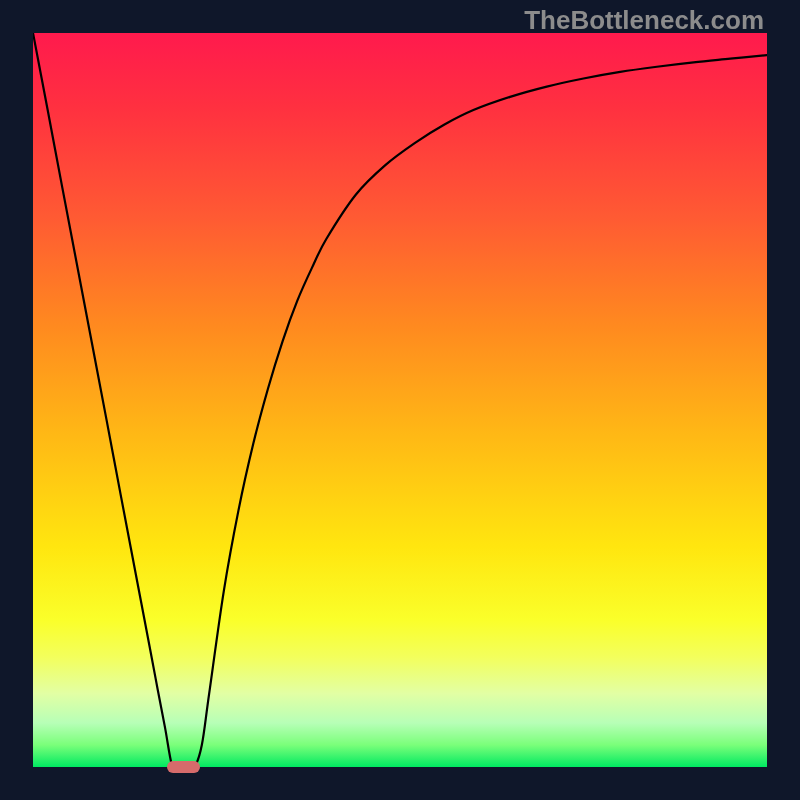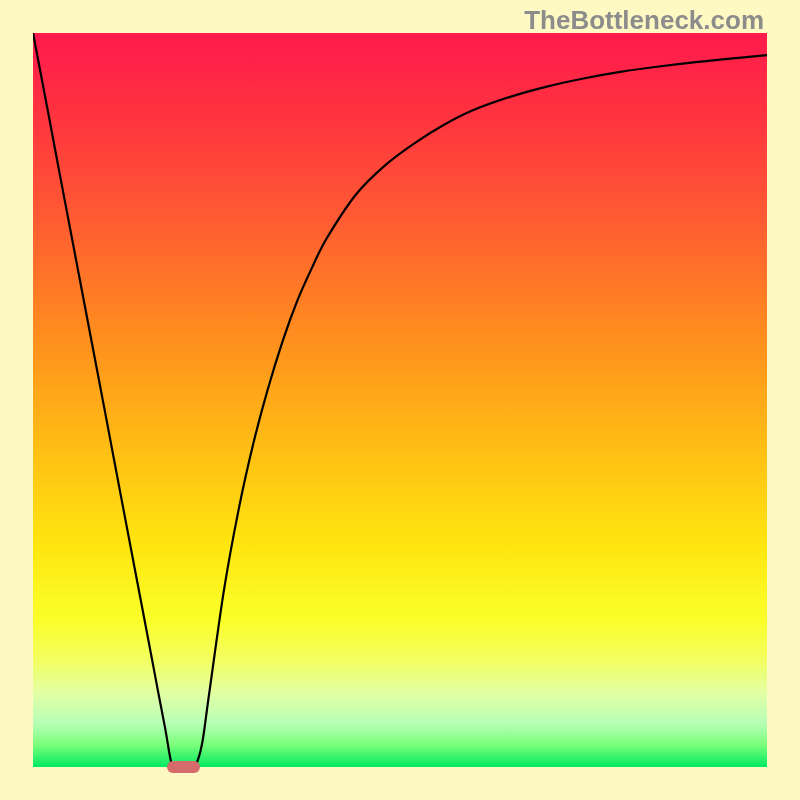--- a/index.html
+++ b/index.html
@@ -9,21 +9,21 @@
     height: 800px;
     background: #000000;
     overflow: hidden;
   }
   .frame {
     position: absolute;
     top: 0;
     left: 0;
     width: 800px;
     height: 800px;
-    background: #fef9c3;
+    background: #0f172a;
   }
   .plot-area {
     position: absolute;
     top: 33px;
     left: 33px;
     width: 734px;
     height: 734px;
     background: linear-gradient(to bottom,
       #ff1a4d 0%,
       #ff3040 10%,

